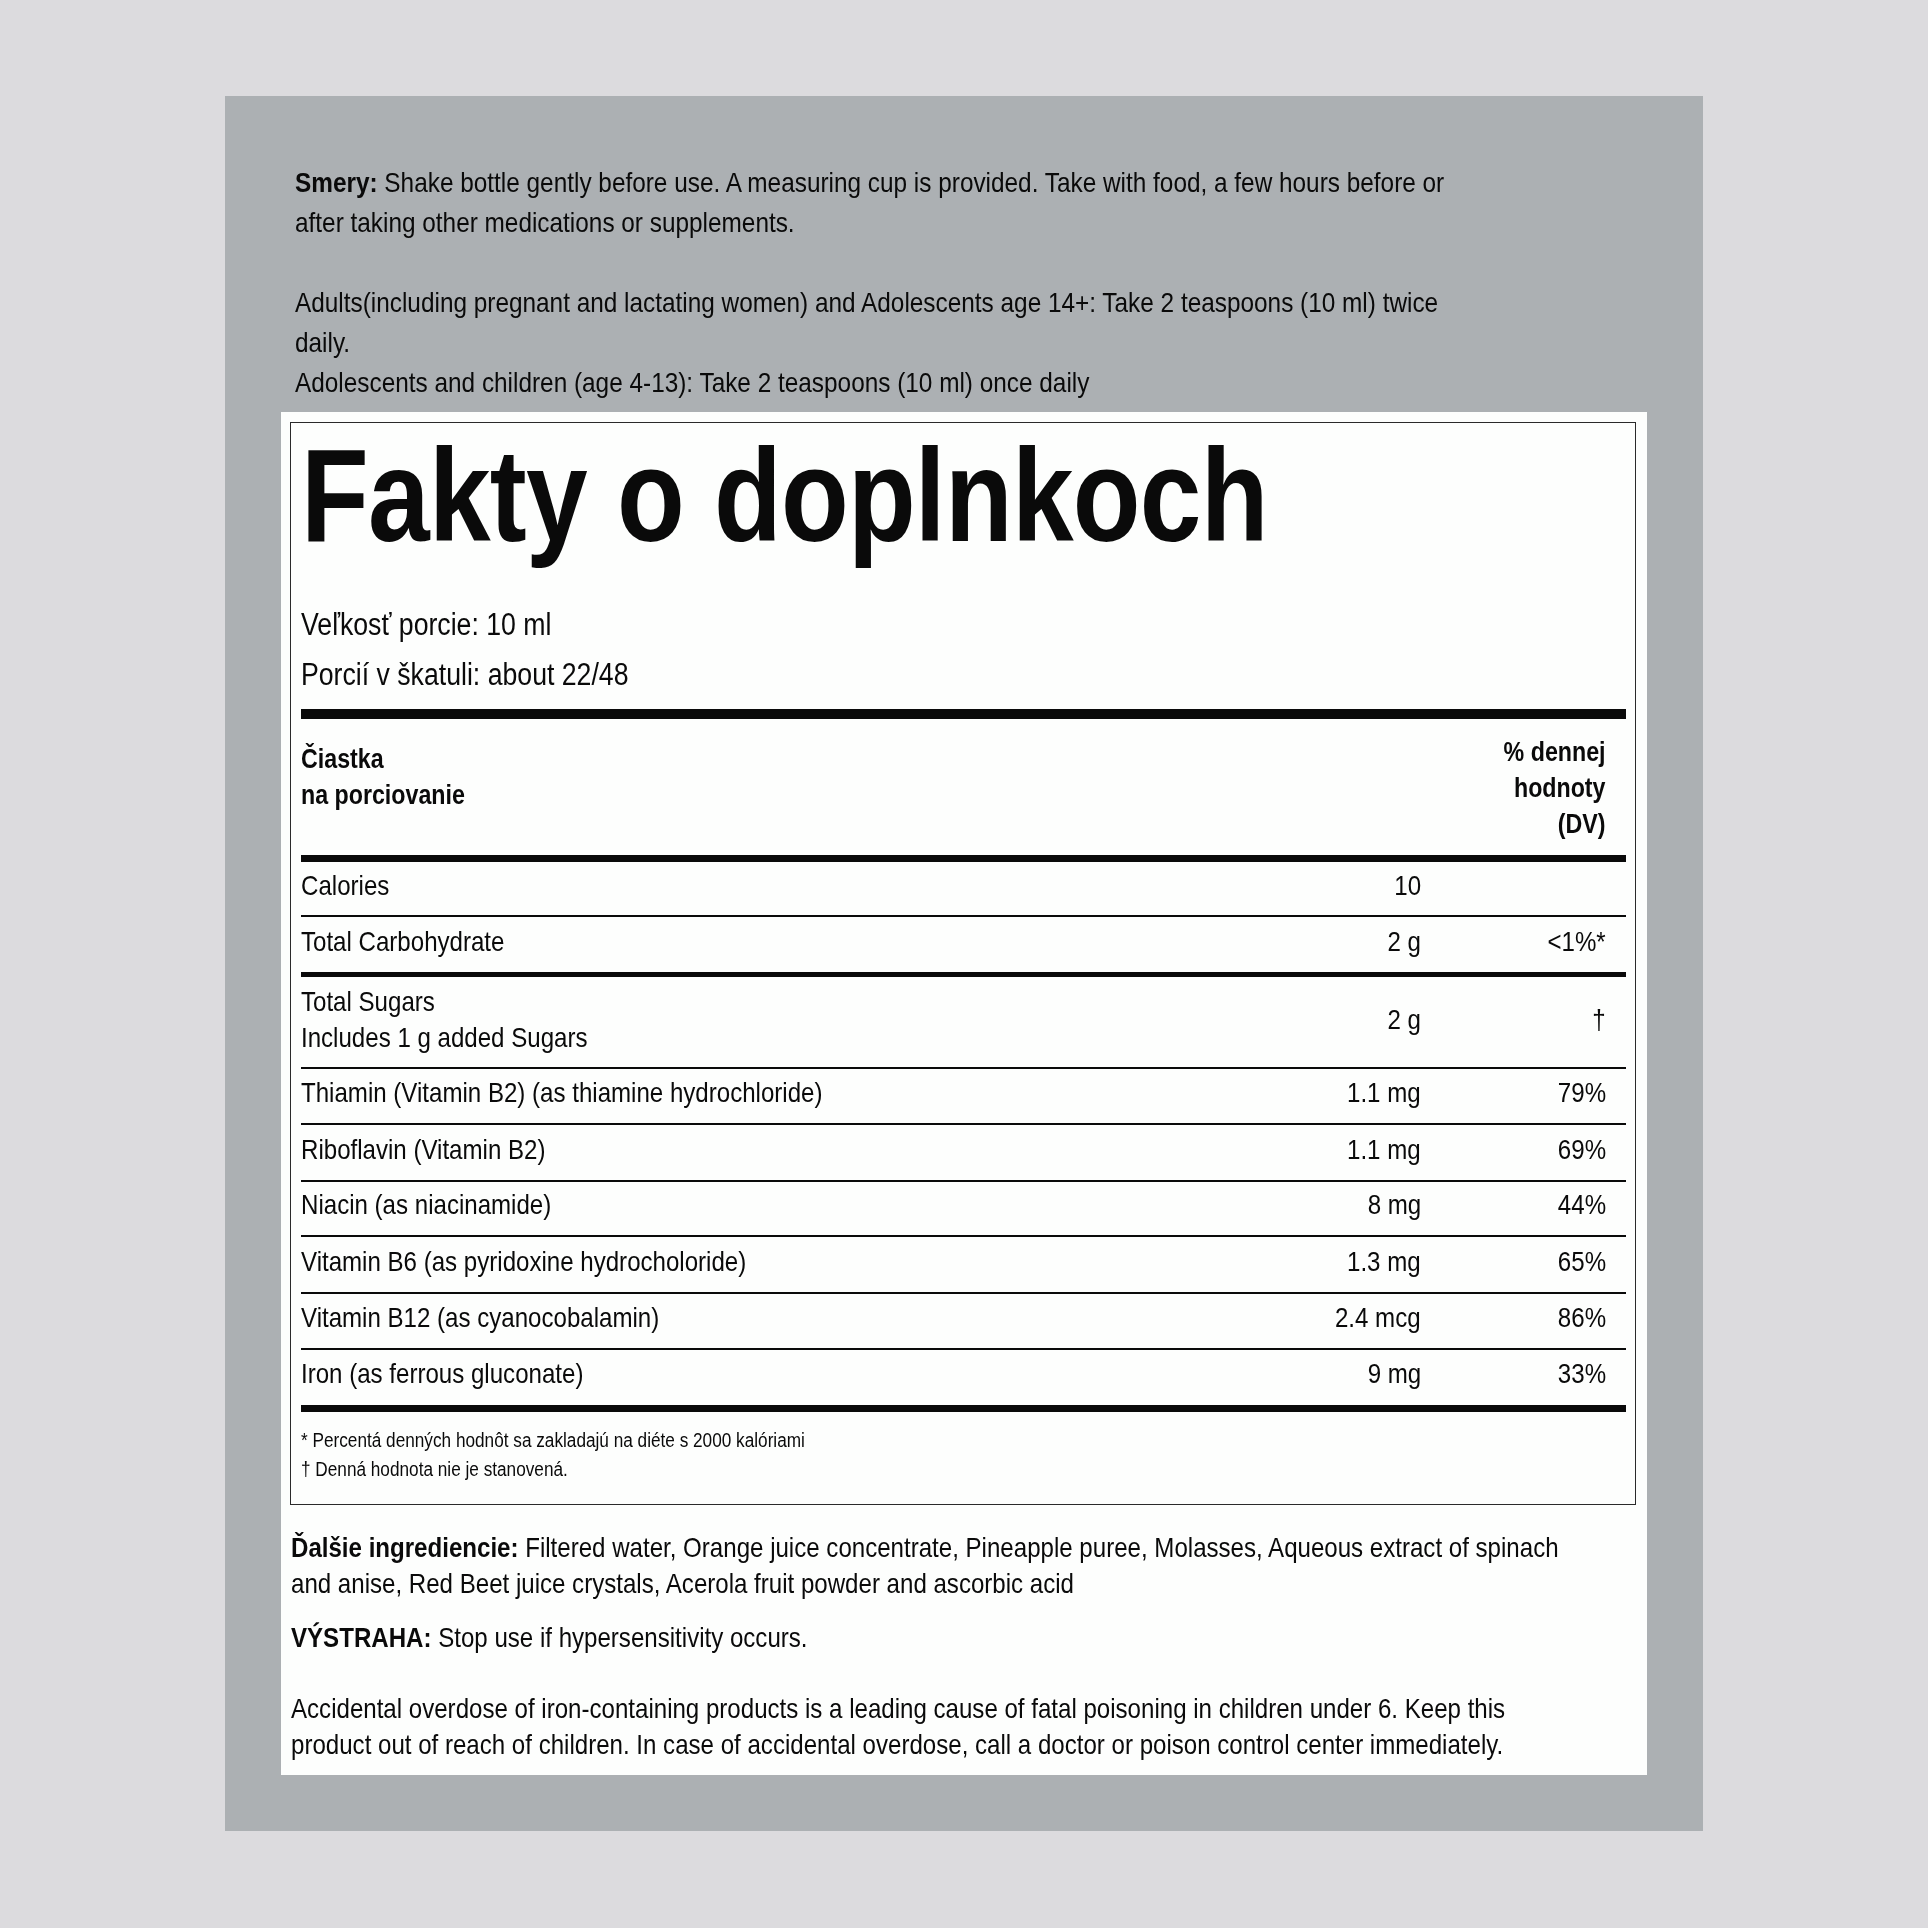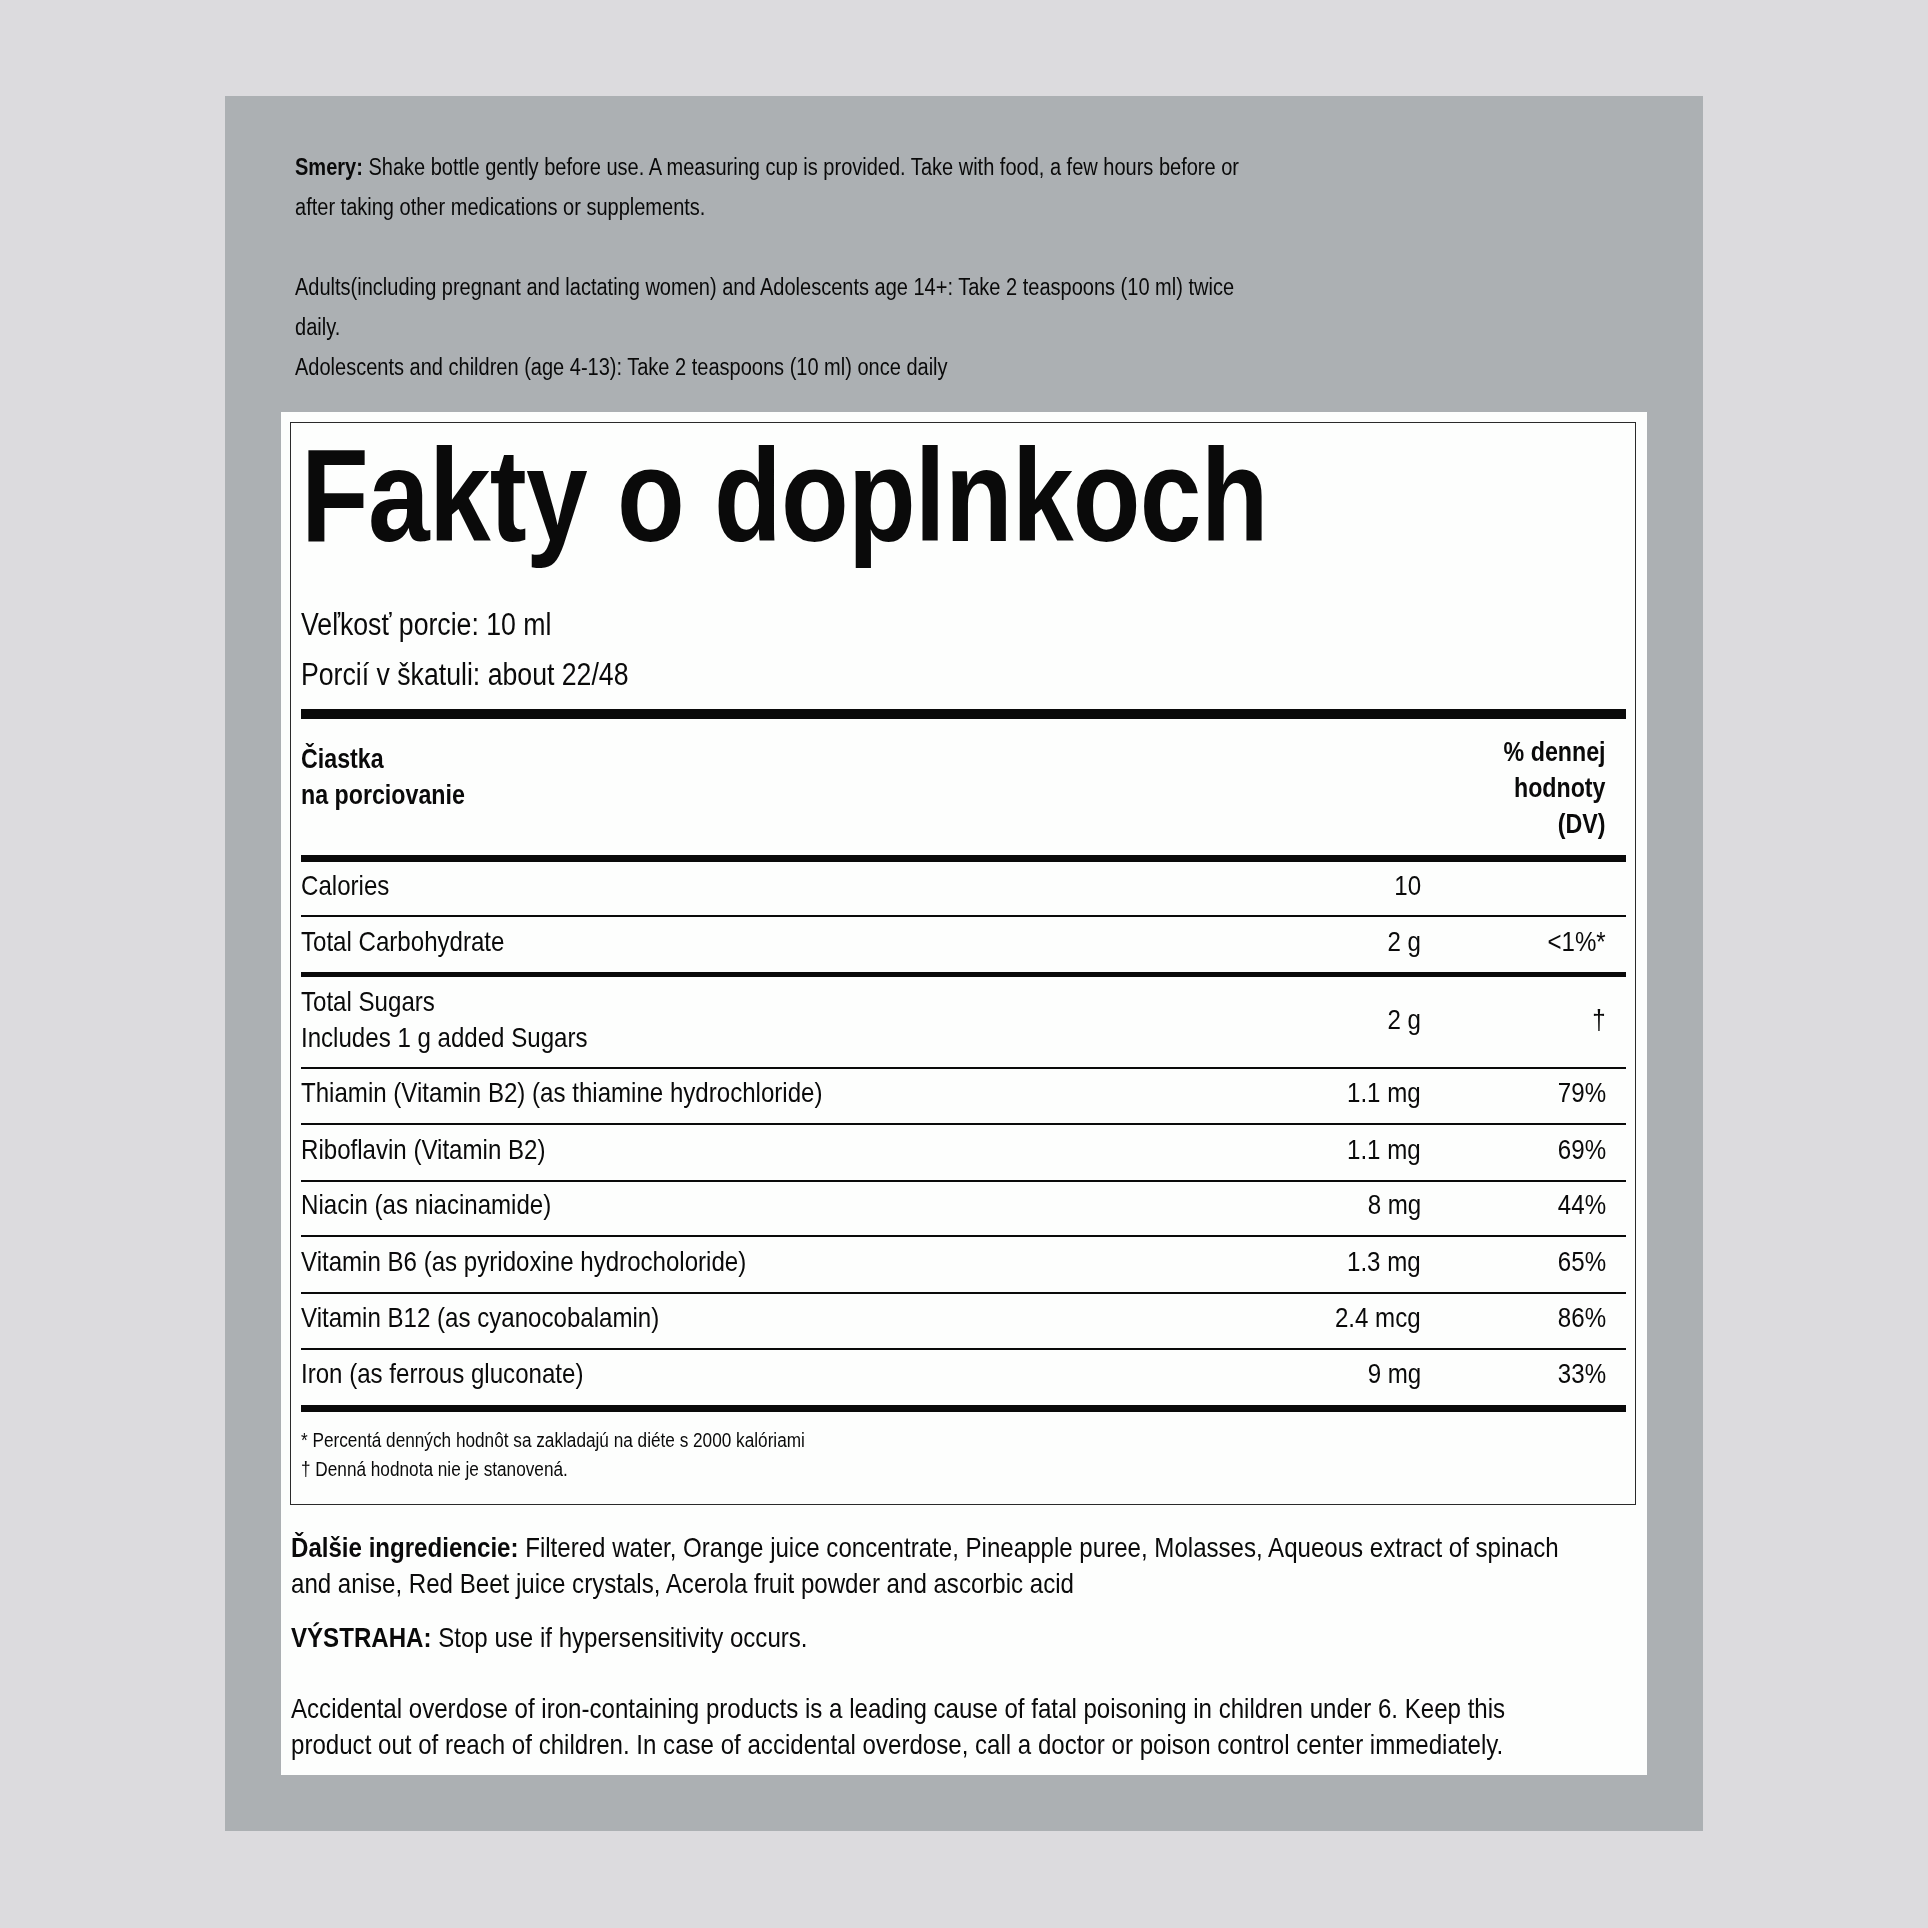--- a/index.html
+++ b/index.html
@@ -8,22 +8,22 @@
     background:#dcdbde;
     font-family:"Liberation Sans", sans-serif;
     color:#0a0a0a;
   }
   .gray-panel {
     position:absolute; left:225px; top:96px; width:1478px; height:1735px;
     background:#acb0b3;
   }
   .cond { display:inline-block; transform-origin:0 0; white-space:nowrap; }
   .directions {
-    position:absolute; left:295px; top:147px; width:1412px;
-    font-size:23px; line-height:40px;
+    position:absolute; left:295px; top:163px; width:1412px;
+    font-size:28px; line-height:40px;
   }
   .directions p { margin:0; white-space:nowrap; }
   .directions .bold { font-weight:bold; }
   .white-panel {
     position:absolute; left:281px; top:412px; width:1366px; height:1363px;
     background:#fdfefd;
   }
   .facts-box {
     position:absolute; left:290px; top:422px; width:1346px; height:1083px;
     border:1.9px solid #2a2a2a; box-sizing:border-box;

